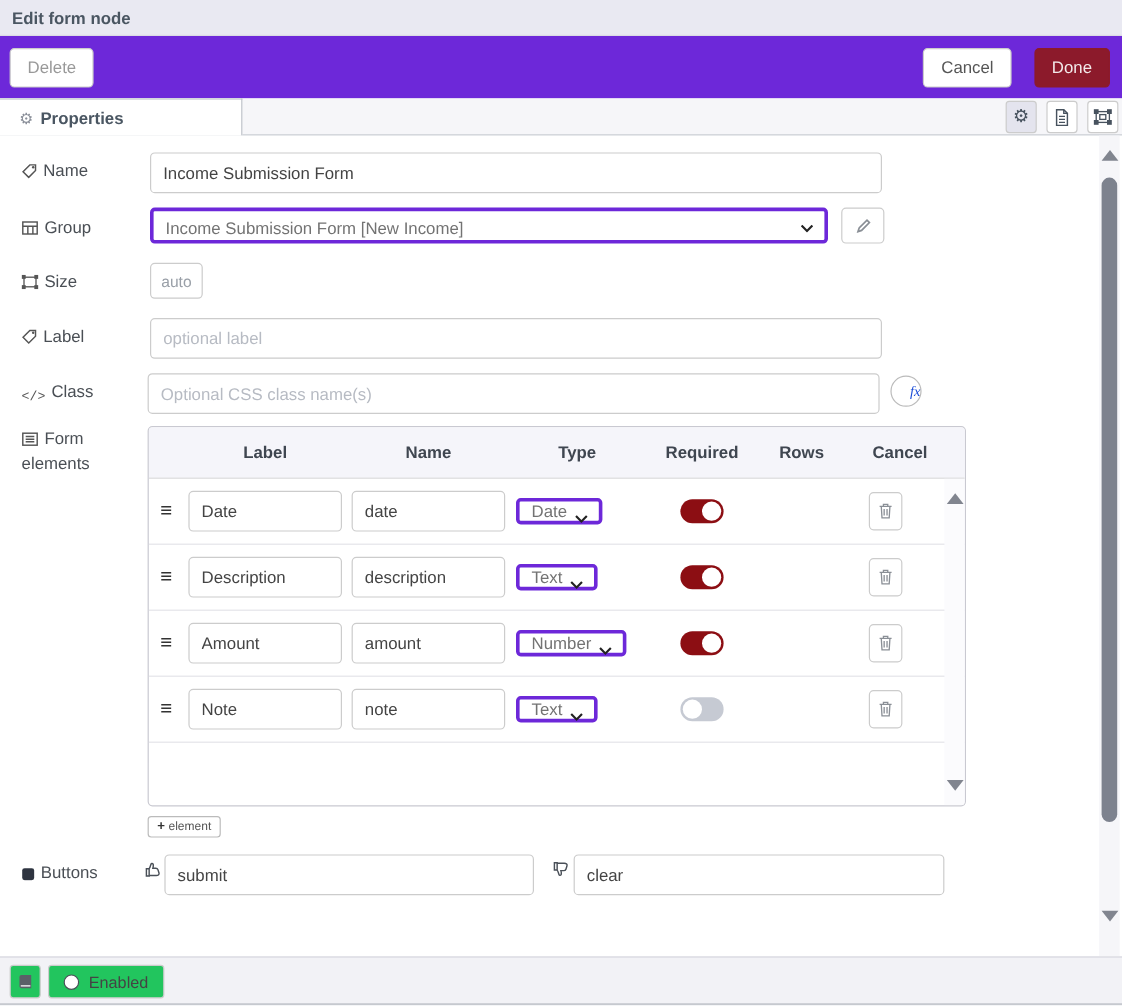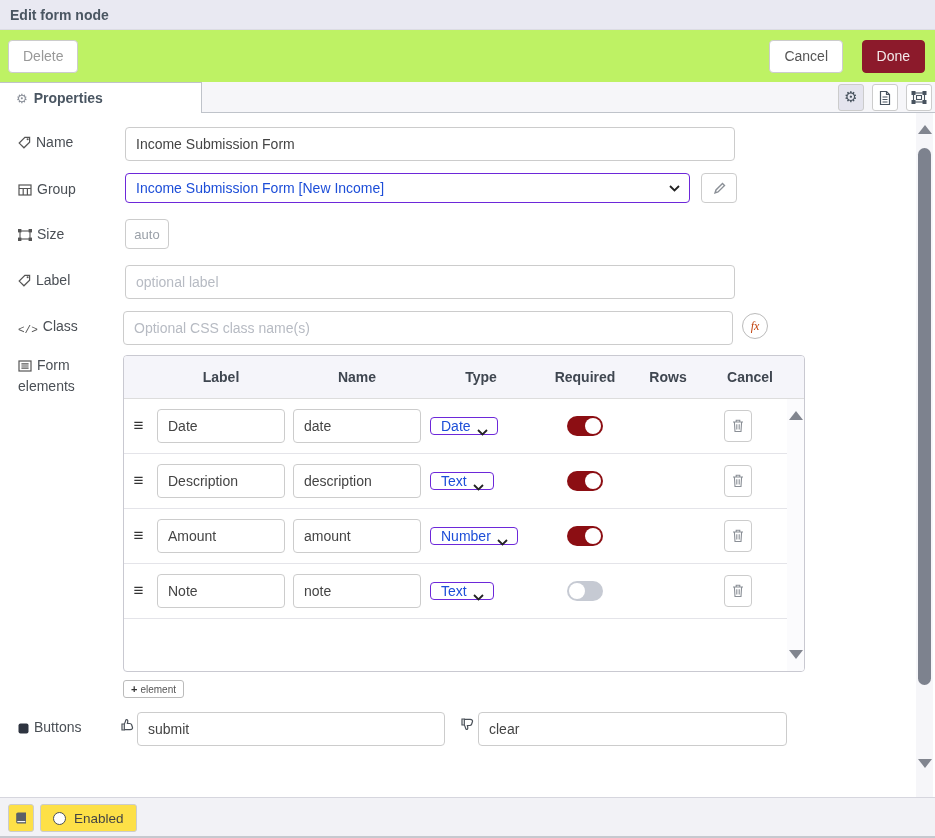--- a/index.html
+++ b/index.html
@@ -6,21 +6,21 @@
   html,body { background:#fff; }
   body { font-family:"Liberation Sans", sans-serif; color:#444; }
   #app { position:relative; width:935px; height:838px; background:#fff; overflow:hidden; }
 
   
   .dlg-header { position:absolute; top:0; left:0; width:935px; height:30px;
     background:#e9e9f2; border-bottom:1px solid #dcdce4;
     font-size:14px; font-weight:bold; color:#4a5662; line-height:30px; padding-left:10px; }
 
   
-  .btn-bar { position:absolute; top:30px; left:0; width:935px; height:52px; background:#bef264; }
+  .btn-bar { position:absolute; top:30px; left:0; width:935px; height:52px; background:#6d28d9; }
   .btn { display:inline-block; border:1px solid #ccc; border-radius:4px; background:#fff;
     font-family:"Liberation Sans", sans-serif; font-size:14px; height:33px; line-height:31px;
     padding:0 14px; cursor:pointer; }
   .btn-delete { position:absolute; left:8px; top:10px; color:#999; }
   .btn-cancel { position:absolute; right:92px; top:10px; color:#555; }
   .btn-done   { position:absolute; right:10px; top:10px; color:#f3e9ea;
     background:#8c1a2b; border-color:#8c1a2b; font-weight:normal; }
 
   
   .tab-bar { position:absolute; top:82px; left:0; width:935px; height:31px;
@@ -38,30 +38,30 @@
   
   .content { position:absolute; top:113px; left:0; width:935px; height:684px; background:#fff; }
 
   .row-label { position:absolute; left:18px; font-size:14px; color:#4a4f55; }
   .row-label .ric { display:inline-block; vertical-align:-2px; margin-right:5px; }
 
   .text-input { border:1px solid #ccc; border-radius:4px; height:30px; padding:16px 10px;
     font-family:"Liberation Sans", sans-serif; font-size:14px; color:#444; background:#fff; outline:none; }
   .text-input::placeholder { color:#b7bbc3; }
 
-  .sel { position:absolute; border:1px solid #6d28d9; border-radius:4px; height:30px; background:#fff;
-    font-size:14px; color:#1d4ed8; line-height:28px; padding:0 26px 0 10px; cursor:pointer; }
+  .sel { position:absolute; border:3px solid #6d28d9; border-radius:4px; height:30px; background:#fff;
+    font-size:14px; color:#737373; line-height:28px; padding:0 26px 0 10px; cursor:pointer; }
   .sel .chev { position:absolute; right:9px; top:11px; }
 
   .sq-btn { border:1px solid #ccc; border-radius:4px; background:#fff; cursor:pointer;
     display:flex; align-items:center; justify-content:center; }
 
   .fx-btn { position:absolute; width:26px; height:26px; border:1px solid #bbb; border-radius:50%;
-    background:#fff; color:#c2410c; font-family:"Liberation Serif", serif; font-style:italic;
-    font-size:12px; display:flex; align-items:center; justify-content:center; cursor:pointer; }
+    background:#fff; color:#1d4ed8; font-family:"Liberation Serif", serif; font-style:italic;
+    font-size:12px; display:flex; align-items:center; justify-content:flex-end; cursor:pointer; }
 
   
   .el-table { position:absolute; left:123px; top:242px; width:682px; height:317px;
     border:1px solid #c9c9d1; border-radius:4px; background:#fff; overflow:hidden; }
   .el-thead { height:43px; background:#f5f5fa; border-bottom:1px solid #ddd;
     display:flex; align-items:center; font-size:14px; font-weight:bold; color:#3f4650; }
   .hc { text-align:center; }
   .hc-sp { width:29px; } .hc0 { width:136px; } .hc1 { width:136px; } .hc2 { width:112px; }
   .hc3 { width:96px; } .hc4 { width:70px; } .hc5 { width:94px; }
   .el-tbody { position:relative; height:272px; }
@@ -106,21 +106,21 @@
   
   .thumb-ic { position:absolute; top:604px; }
   .cb-row { position:absolute; left:125px; top:647px; display:flex; align-items:center; gap:7px; }
   .cb-box { width:13px; height:13px; border:1px solid #8a8f96; border-radius:2px; background:#fff; cursor:pointer; }
   .cb-label { font-size:13.5px; color:#444; }
 
   
   .dlg-footer { position:absolute; left:0; bottom:0; width:935px; height:41px; background:#f2f2f6;
     border-top:1px solid #d6d6de; border-bottom:2px solid #c6c9cf; }
   .foot-btn { position:absolute; top:6px; height:28px; border:1px solid #ccc; border-radius:3px;
-    background:#fde047; display:flex; align-items:center; justify-content:center; cursor:pointer; }
+    background:#22c55e; display:flex; align-items:center; justify-content:center; cursor:pointer; }
   .foot-book { left:8px; width:26px; }
   .foot-enabled { left:40px; padding:0 12px; gap:8px; font-size:13.5px; color:#444; }
   .radio-circ { width:13px; height:13px; border:1.5px solid #4a5058; border-radius:50%; background:#fff; }
 
   svg { display:block; }
 </style>
 </head>
 <body>
 
 <div id="app">

